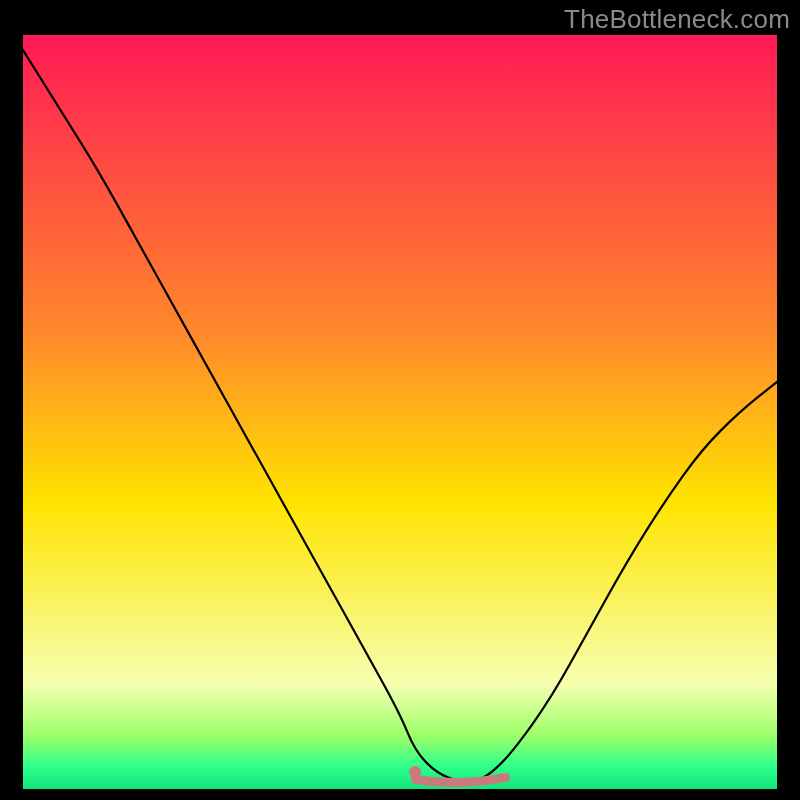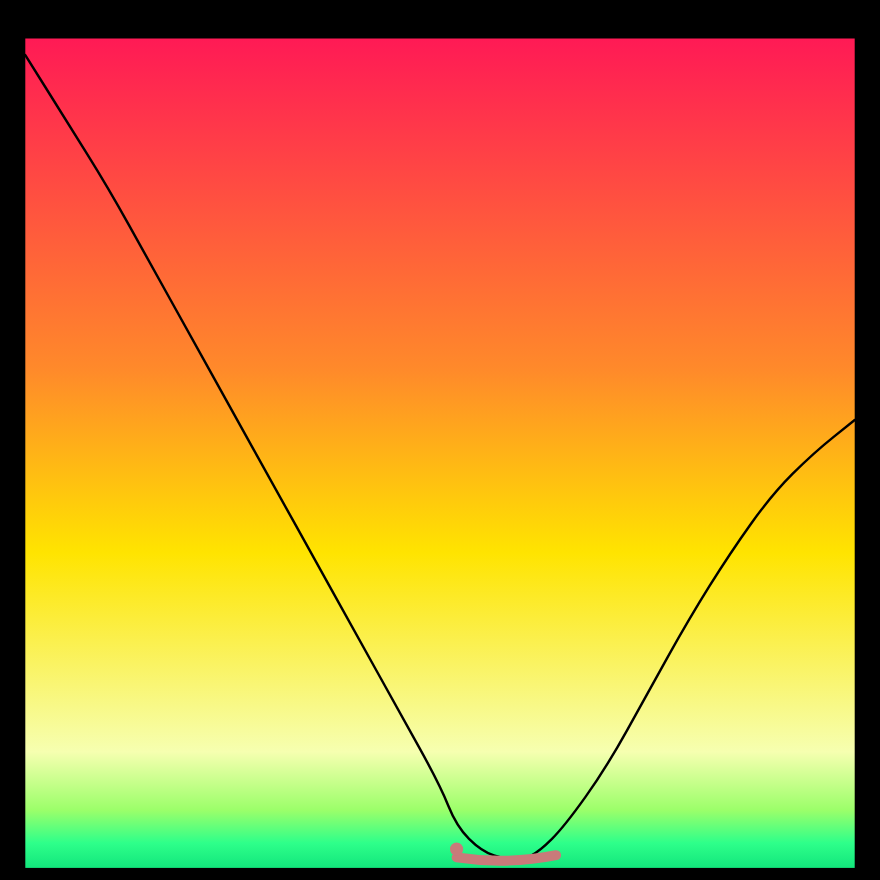--- a/index.html
+++ b/index.html
@@ -28,20 +28,21 @@
   }
   svg {
     display: block;
   }
 </style>
 </head>
 <body>
 
 <div class="frame">
 
+  <div class="attribution">TheBottleneck.com</div>
 
   <svg width="800" height="800" viewBox="0 0 800 800">
     <defs>
       <linearGradient id="bg-grad" x1="0" y1="0" x2="0" y2="1">
         <stop id="g0" offset="0%" stop-color="#ff1a55"></stop>
         <stop id="g1" offset="40%" stop-color="#ff8a2a"></stop>
         <stop id="g2" offset="62%" stop-color="#ffe400"></stop>
         <stop id="g3" offset="86%" stop-color="#f6ffb0"></stop>
         <stop id="g4" offset="93%" stop-color="#9cff6a"></stop>
         <stop id="g5" offset="97%" stop-color="#2eff8a"></stop>

